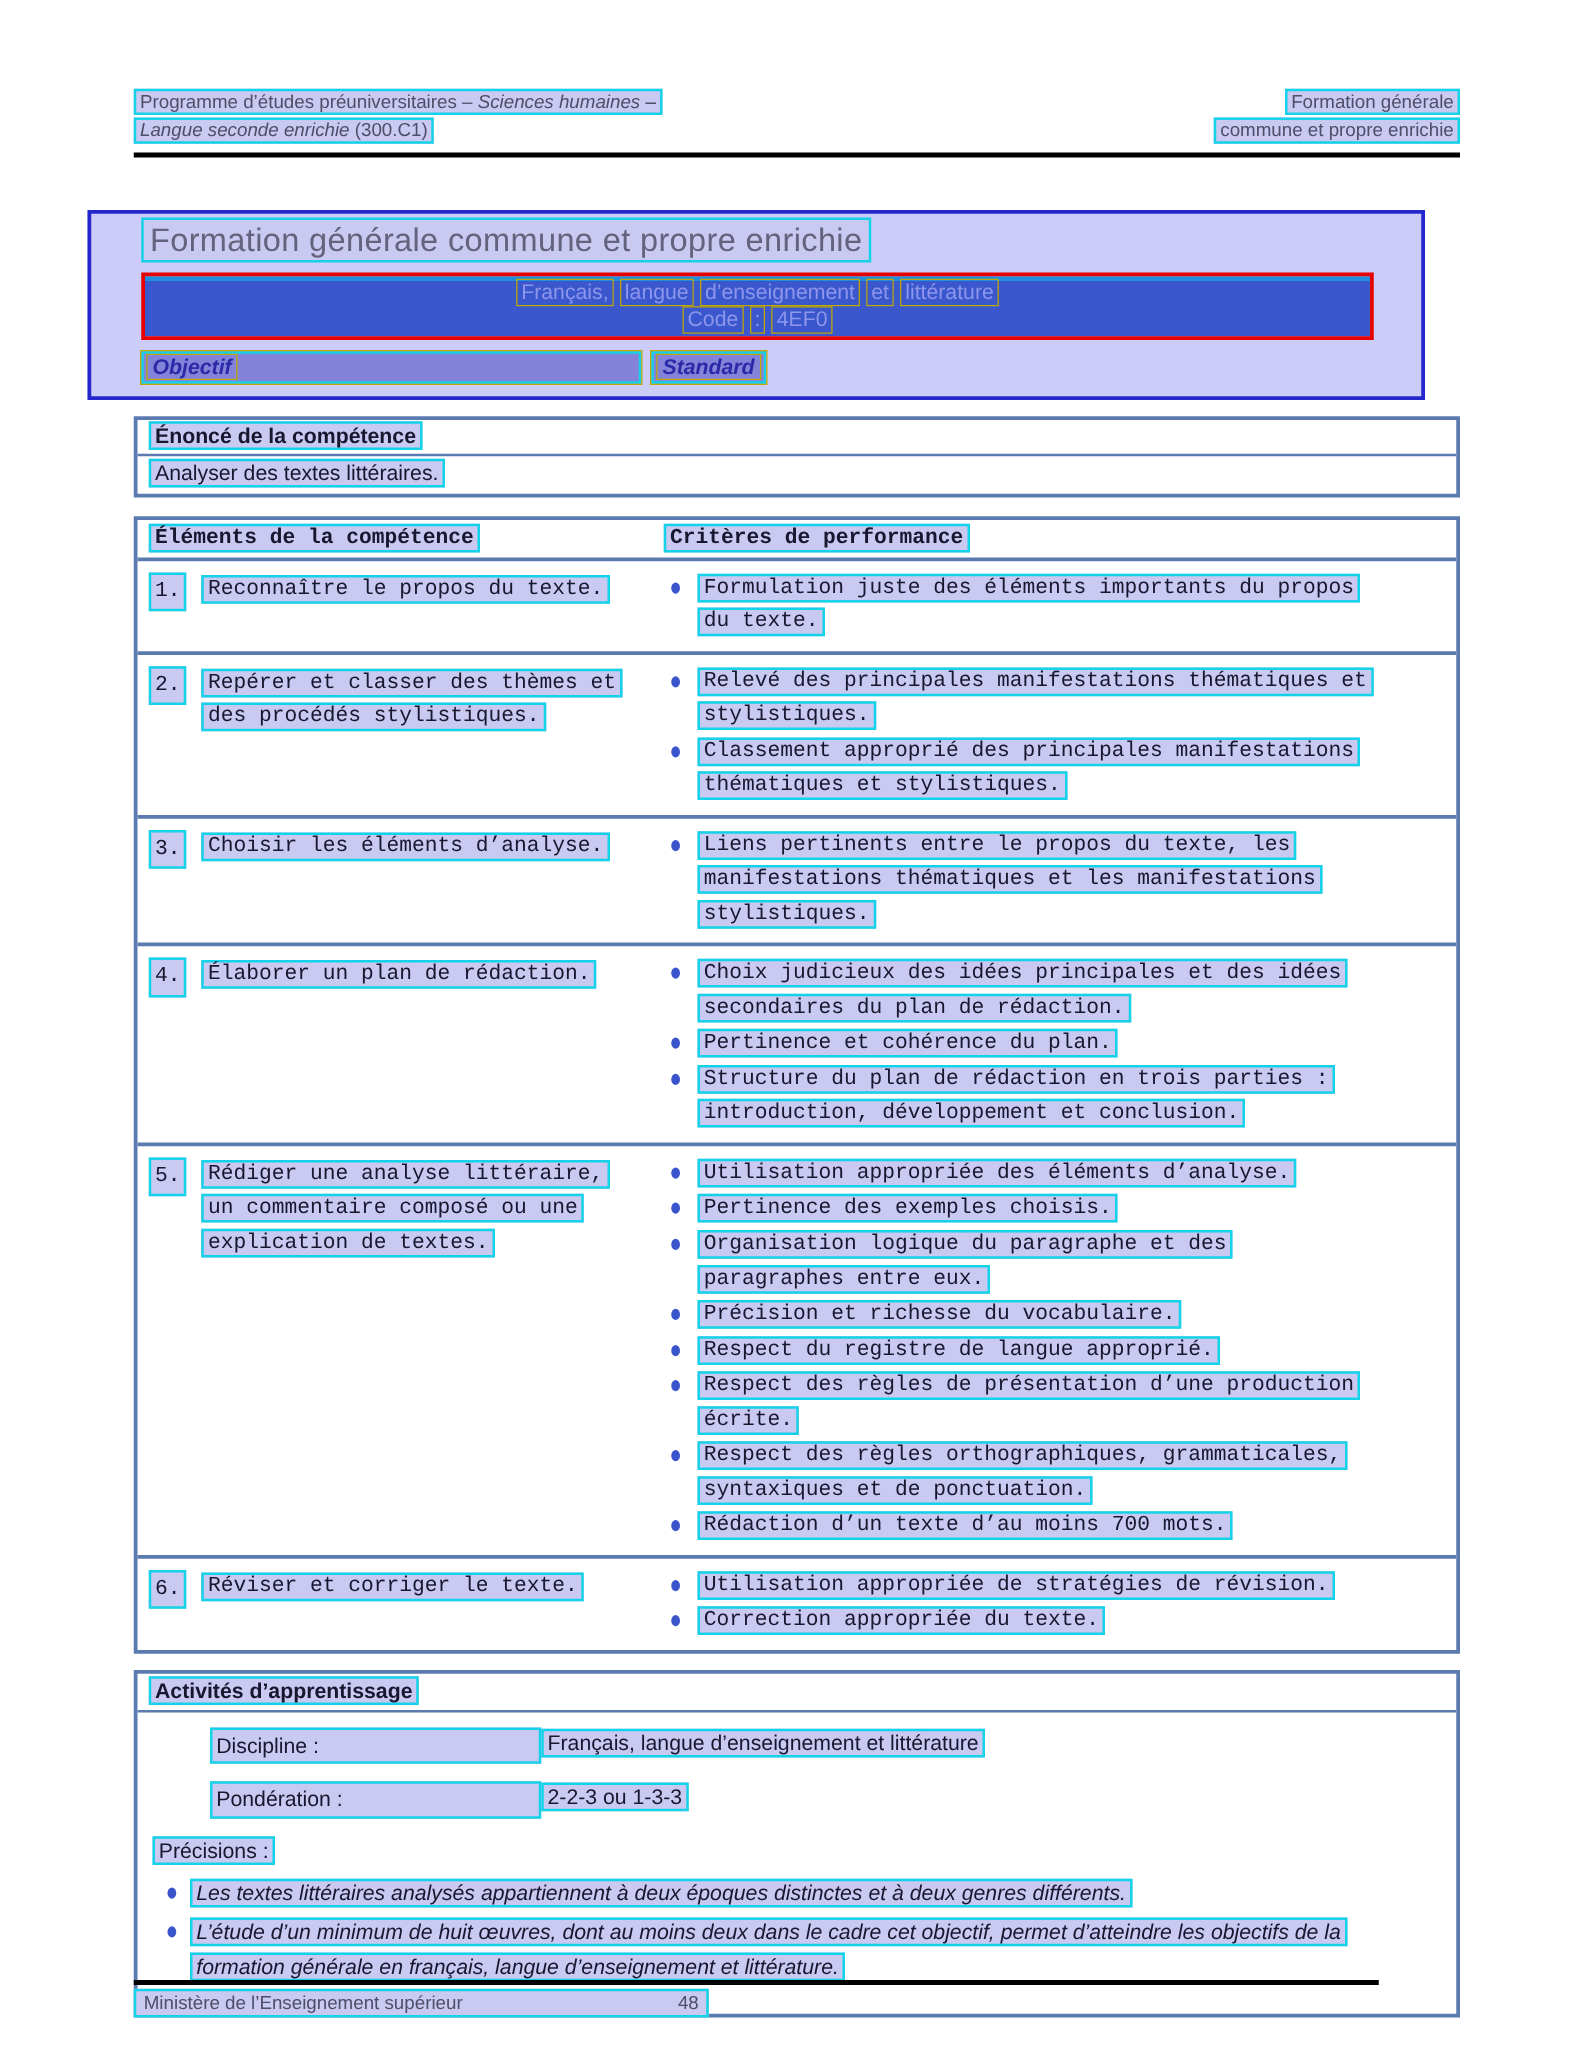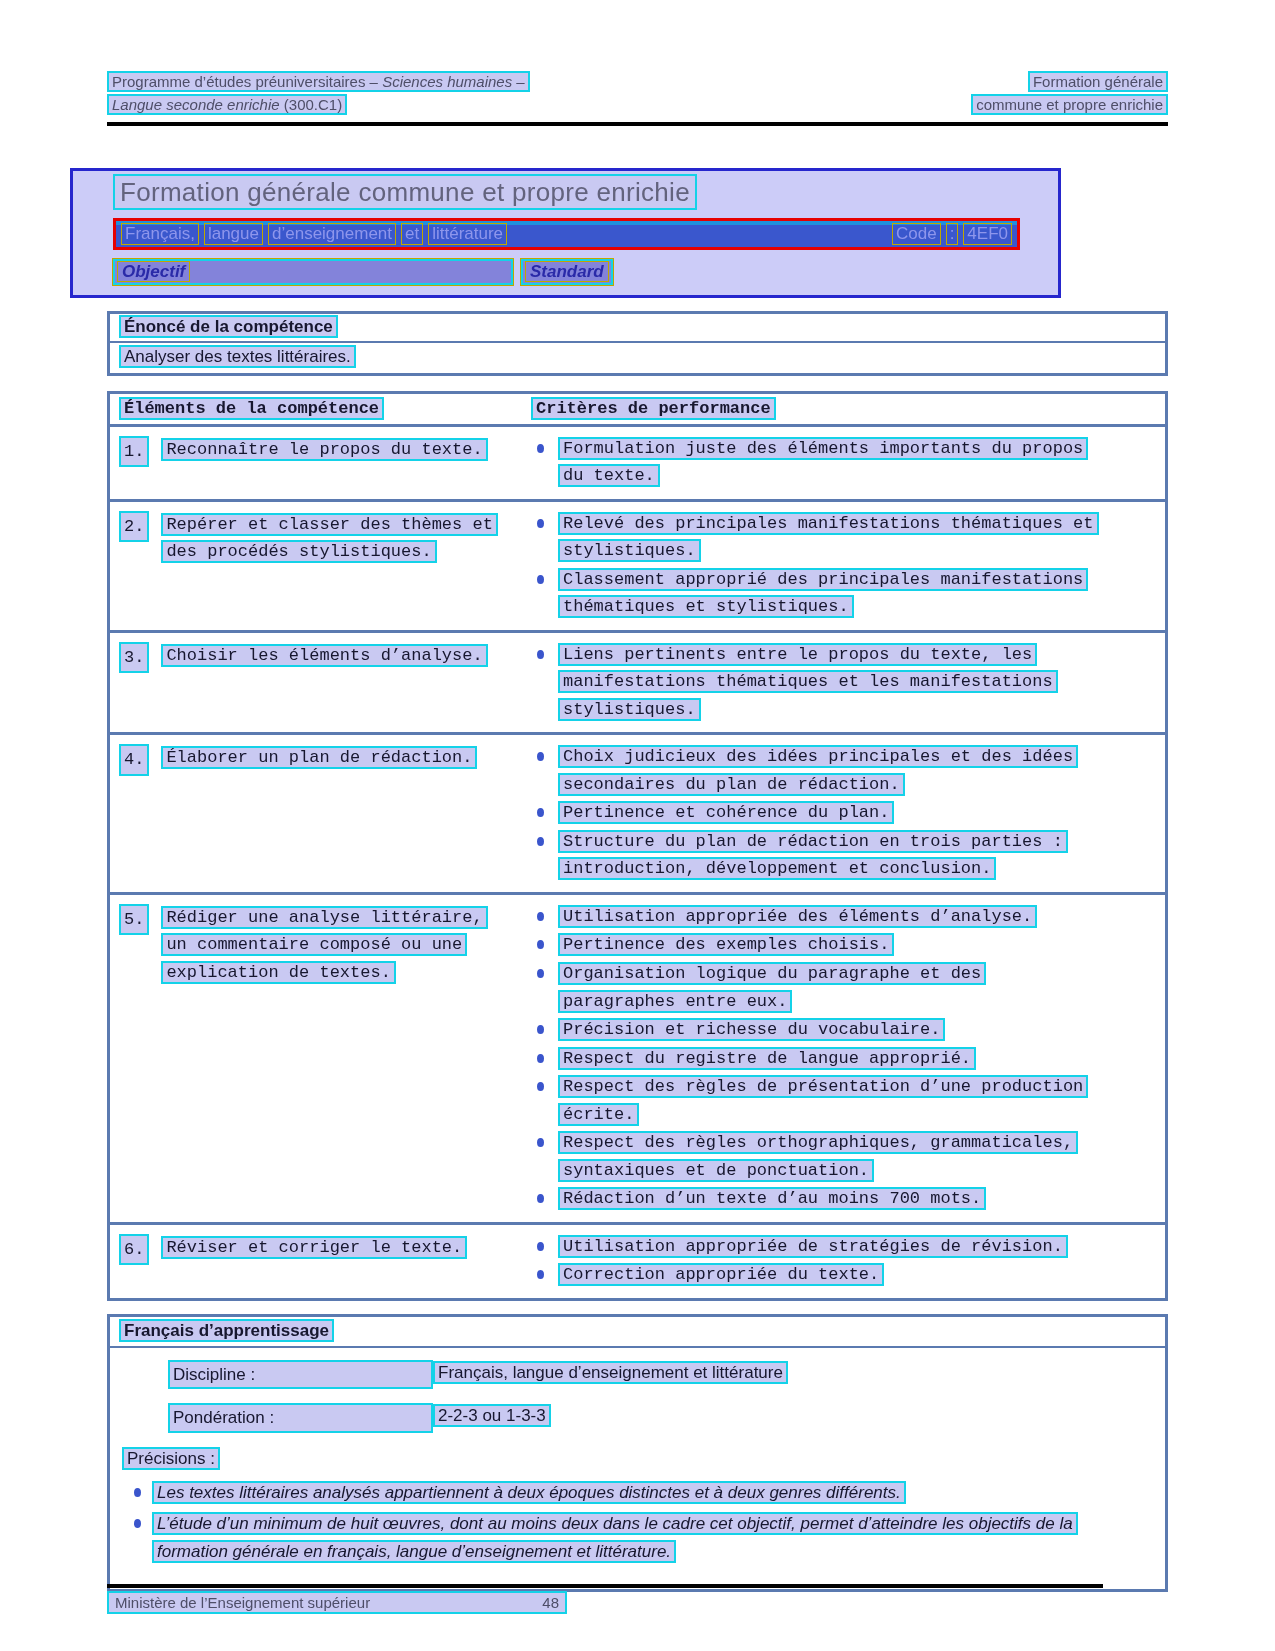--- a/index.html
+++ b/index.html
@@ -34,32 +34,32 @@
     box-decoration-break:clone;-webkit-box-decoration-break:clone;
   }
   .bold{font-weight:bold;}
   
   .header{display:flex;justify-content:space-between;font-size:15px;color:var(--gray-ink);line-height:1.55;}
   .h-right{text-align:right;}
   .black-rule{height:4px;background:#000;margin-top:5px;}
   .black-rule.thin{height:4px;}
   
   .title-box{
-    margin:42px 0 0 -37px;width:991px;
+    margin:42px 0 0 -37px;width:1070px;
     border:3px solid var(--box-bd);background:var(--box-bg);
     padding:6px 0 10px 0;
   }
   .tb-inner{padding:0 38px 0 40px;}
   .title-text{font-size:26px;color:#63637d;letter-spacing:.3px;padding:1px 5px;}
   .blue-bar{
     margin-top:10px;
     border:3px solid var(--red);
     background:linear-gradient(var(--bar-top) 0 4px,var(--bar-bg) 4px);
     display:flex;justify-content:space-between;align-items:center;
-    padding:2px 5px 2px 5px;font-size:17px;color:var(--bar-text);
+    padding:2px 5px 2px 5px;font-size:17px;color:var(--bar-text);flex-direction:column;
   }
   .bar-side{display:flex;gap:5px;}
   .bar-word{border:1px solid var(--word-bd);padding:0 3px;white-space:nowrap;}
   .obj-row{margin-top:9px;display:flex;font-size:17px;font-weight:bold;font-style:italic;color:var(--obj-ink);}
   .obj-strip{
     width:400px;background:var(--obj-bg);
     border:2px solid var(--hl-bd);outline:1px solid var(--word-bd);
     padding:1px 2px;
   }
   .obj-box{
@@ -302,21 +302,21 @@
                   <span class="dot"></span>
                 </span>
                 <div class="crit-text"><span class="hl">Correction appropriée du texte.</span></div>
               </div>
             </div>
           </div>
         </div>
     </div>
 
     <div class="act-table">
-      <div class="at-header"><span class="hl bold">Français d’apprentissage</span></div>
+      <div class="at-header"><span class="hl bold">Activités d’apprentissage</span></div>
       <div class="at-body">
         <div id="fields">
             <div class="field">
               <div class="f-label"><span class="hl">Discipline :</span></div>
               <div class="f-value"><span class="hl">Français, langue d’enseignement et littérature</span></div>
             </div>
             <div class="field">
               <div class="f-label"><span class="hl">Pondération :</span></div>
               <div class="f-value"><span class="hl">2-2-3 ou 1-3-3</span></div>
             </div>

